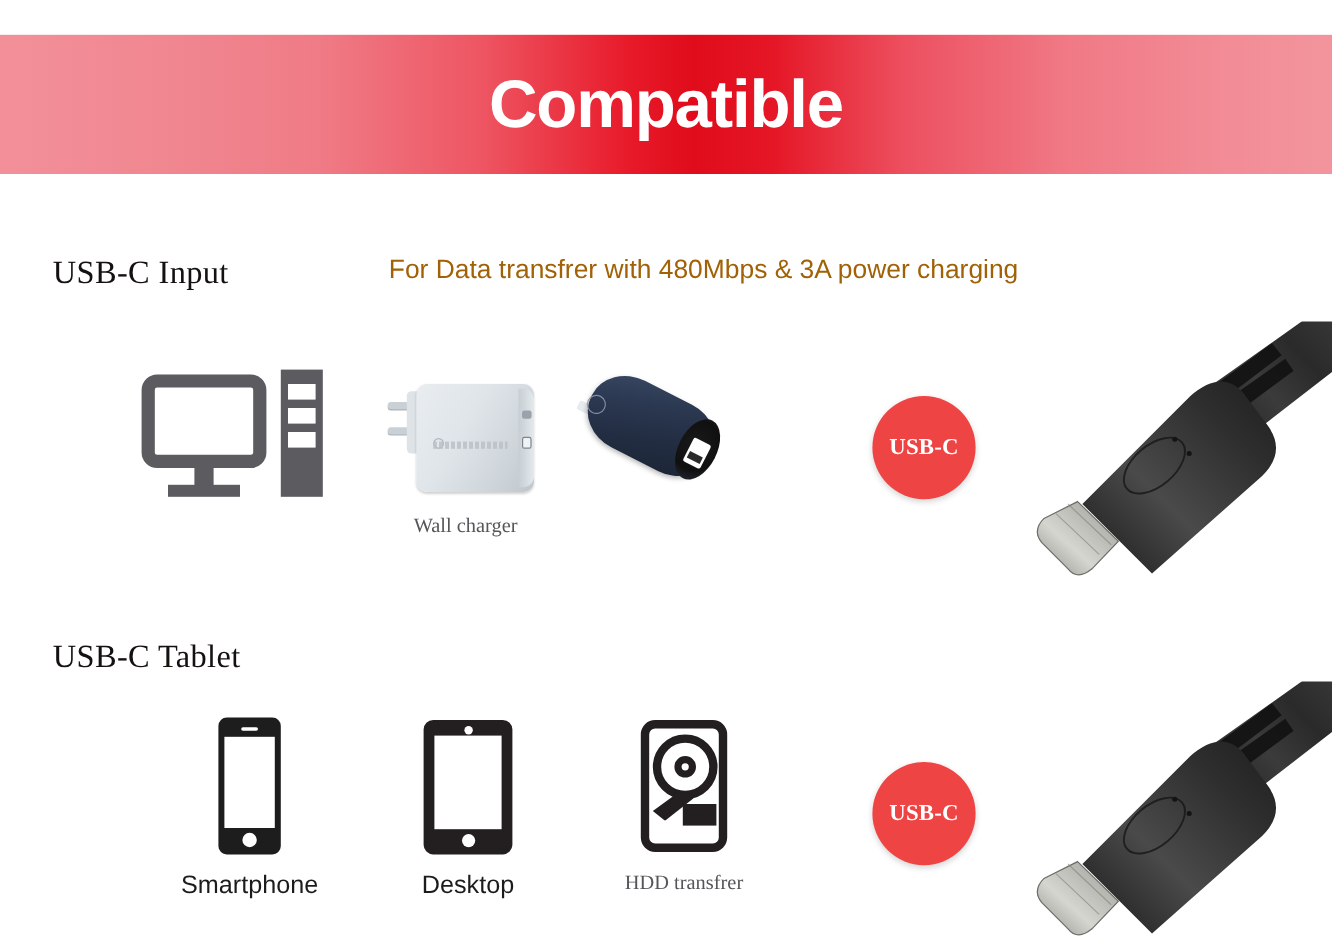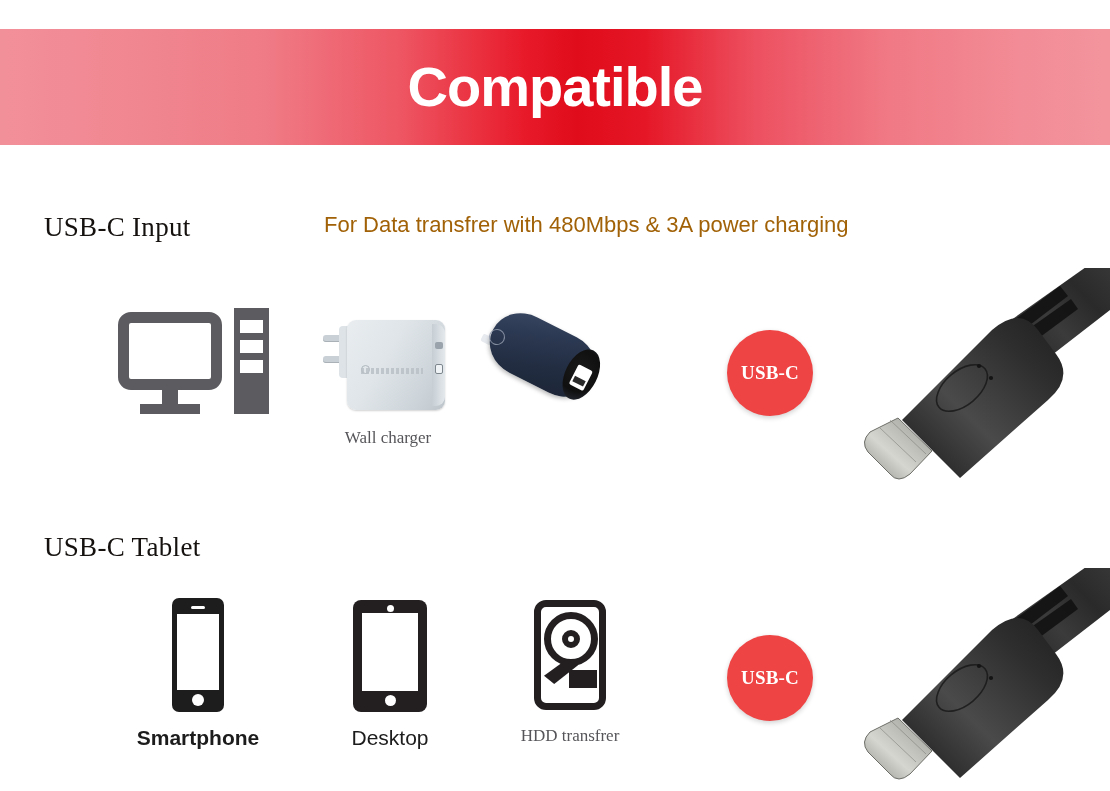--- a/index.html
+++ b/index.html
@@ -125,21 +125,21 @@
   }
   .cusb:after{
     content:""; position:absolute; left:2px; top:12px; width:12px; height:6px;
     background:#2a2a2a;
   }
   .cring{ position:absolute; left:16px; top:21px; width:14px; height:14px;
           border:1.6px solid #8d96a8; border-radius:50%; transform:rotate(27deg); opacity:.9;}
   .ctail{ position:absolute; left:8px; top:29px; width:18px; height:8px; background:#e7eaee; border-radius:2px; transform:rotate(27deg);}
 
   
-  #cell-phone{ left:118px; top:598px; width:160px;font-weight:bold; }
+  #cell-phone{ left:128px; top:598px; width:160px; }
   .phone{ width:80px; height:118px; }
   .ph-body{ position:absolute; left:14px; top:0; width:52px; height:114px;
             background:#1d1d1d; border-radius:7px;}
   .ph-screen{ position:absolute; left:5px; top:16px; width:42px; height:76px; background:#fff;}
   .ph-speaker{ position:absolute; left:19px; top:8px; width:14px; height:3px; background:#fff; border-radius:2px;}
   .ph-home{ position:absolute; left:20px; top:96px; width:12px; height:12px; background:#fff; border-radius:50%;}
 
   
   #cell-tablet{ left:320px; top:598px; width:140px; }
   .tab{ width:90px; height:118px; }

